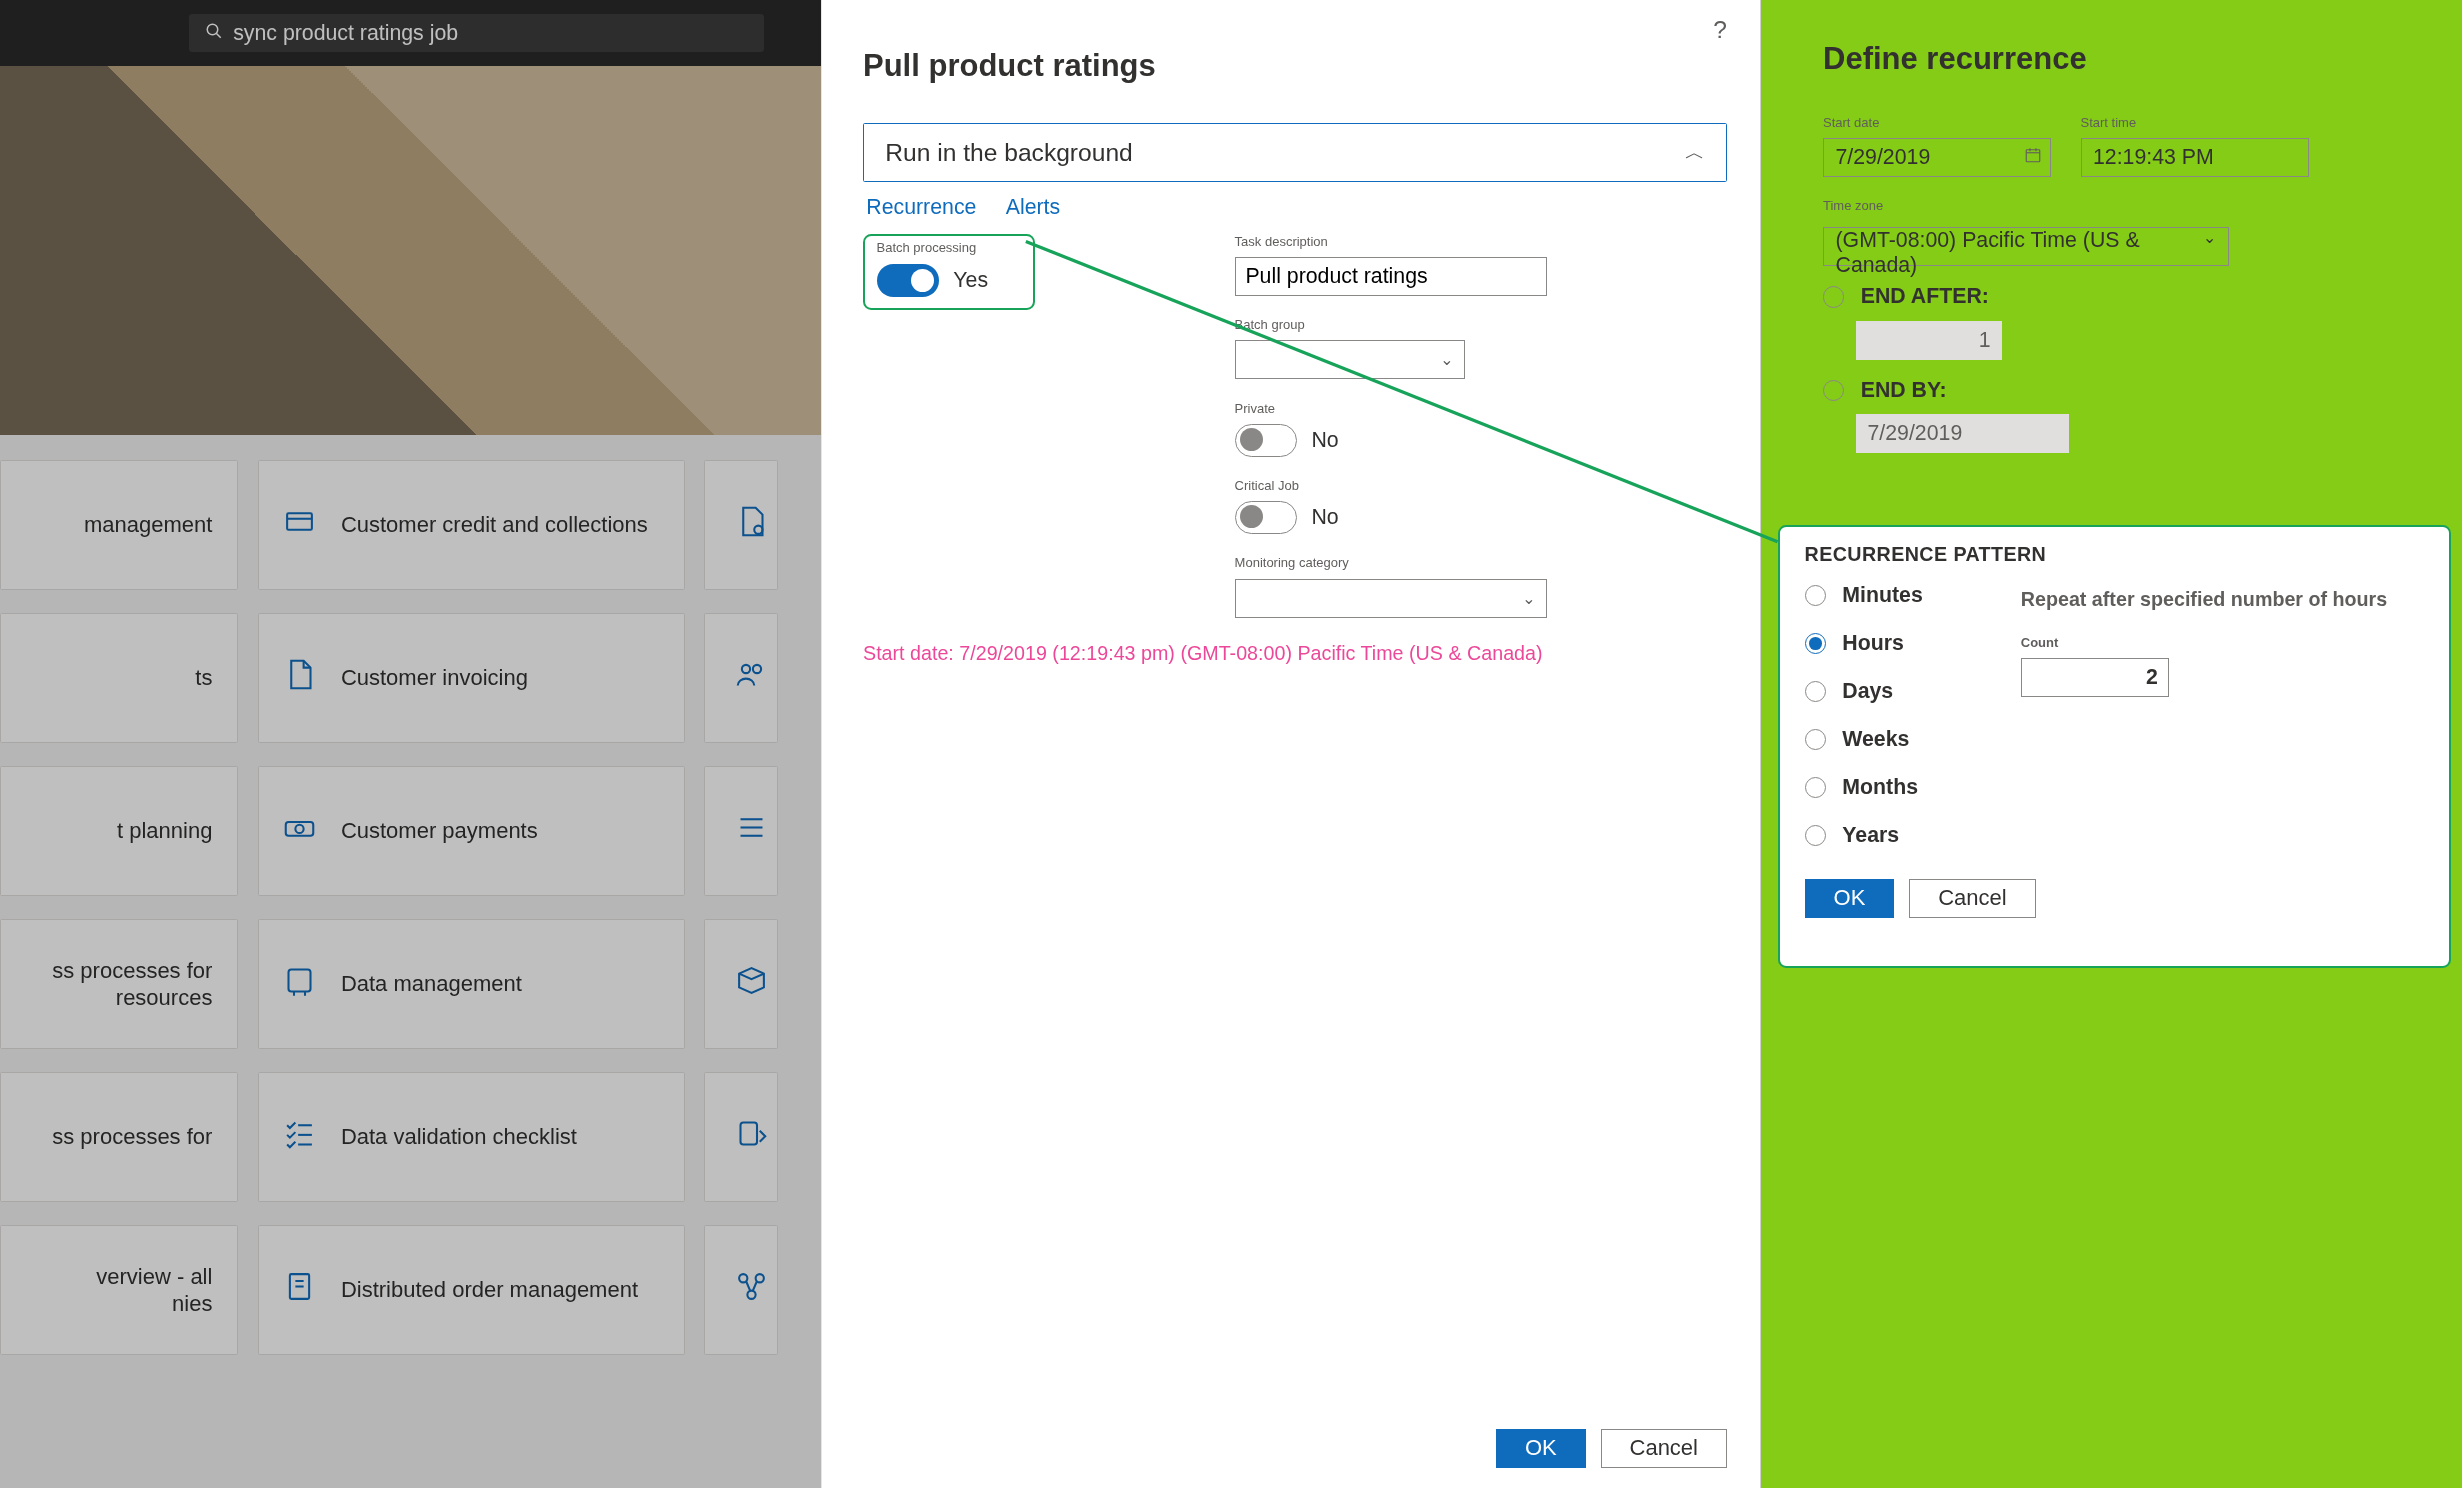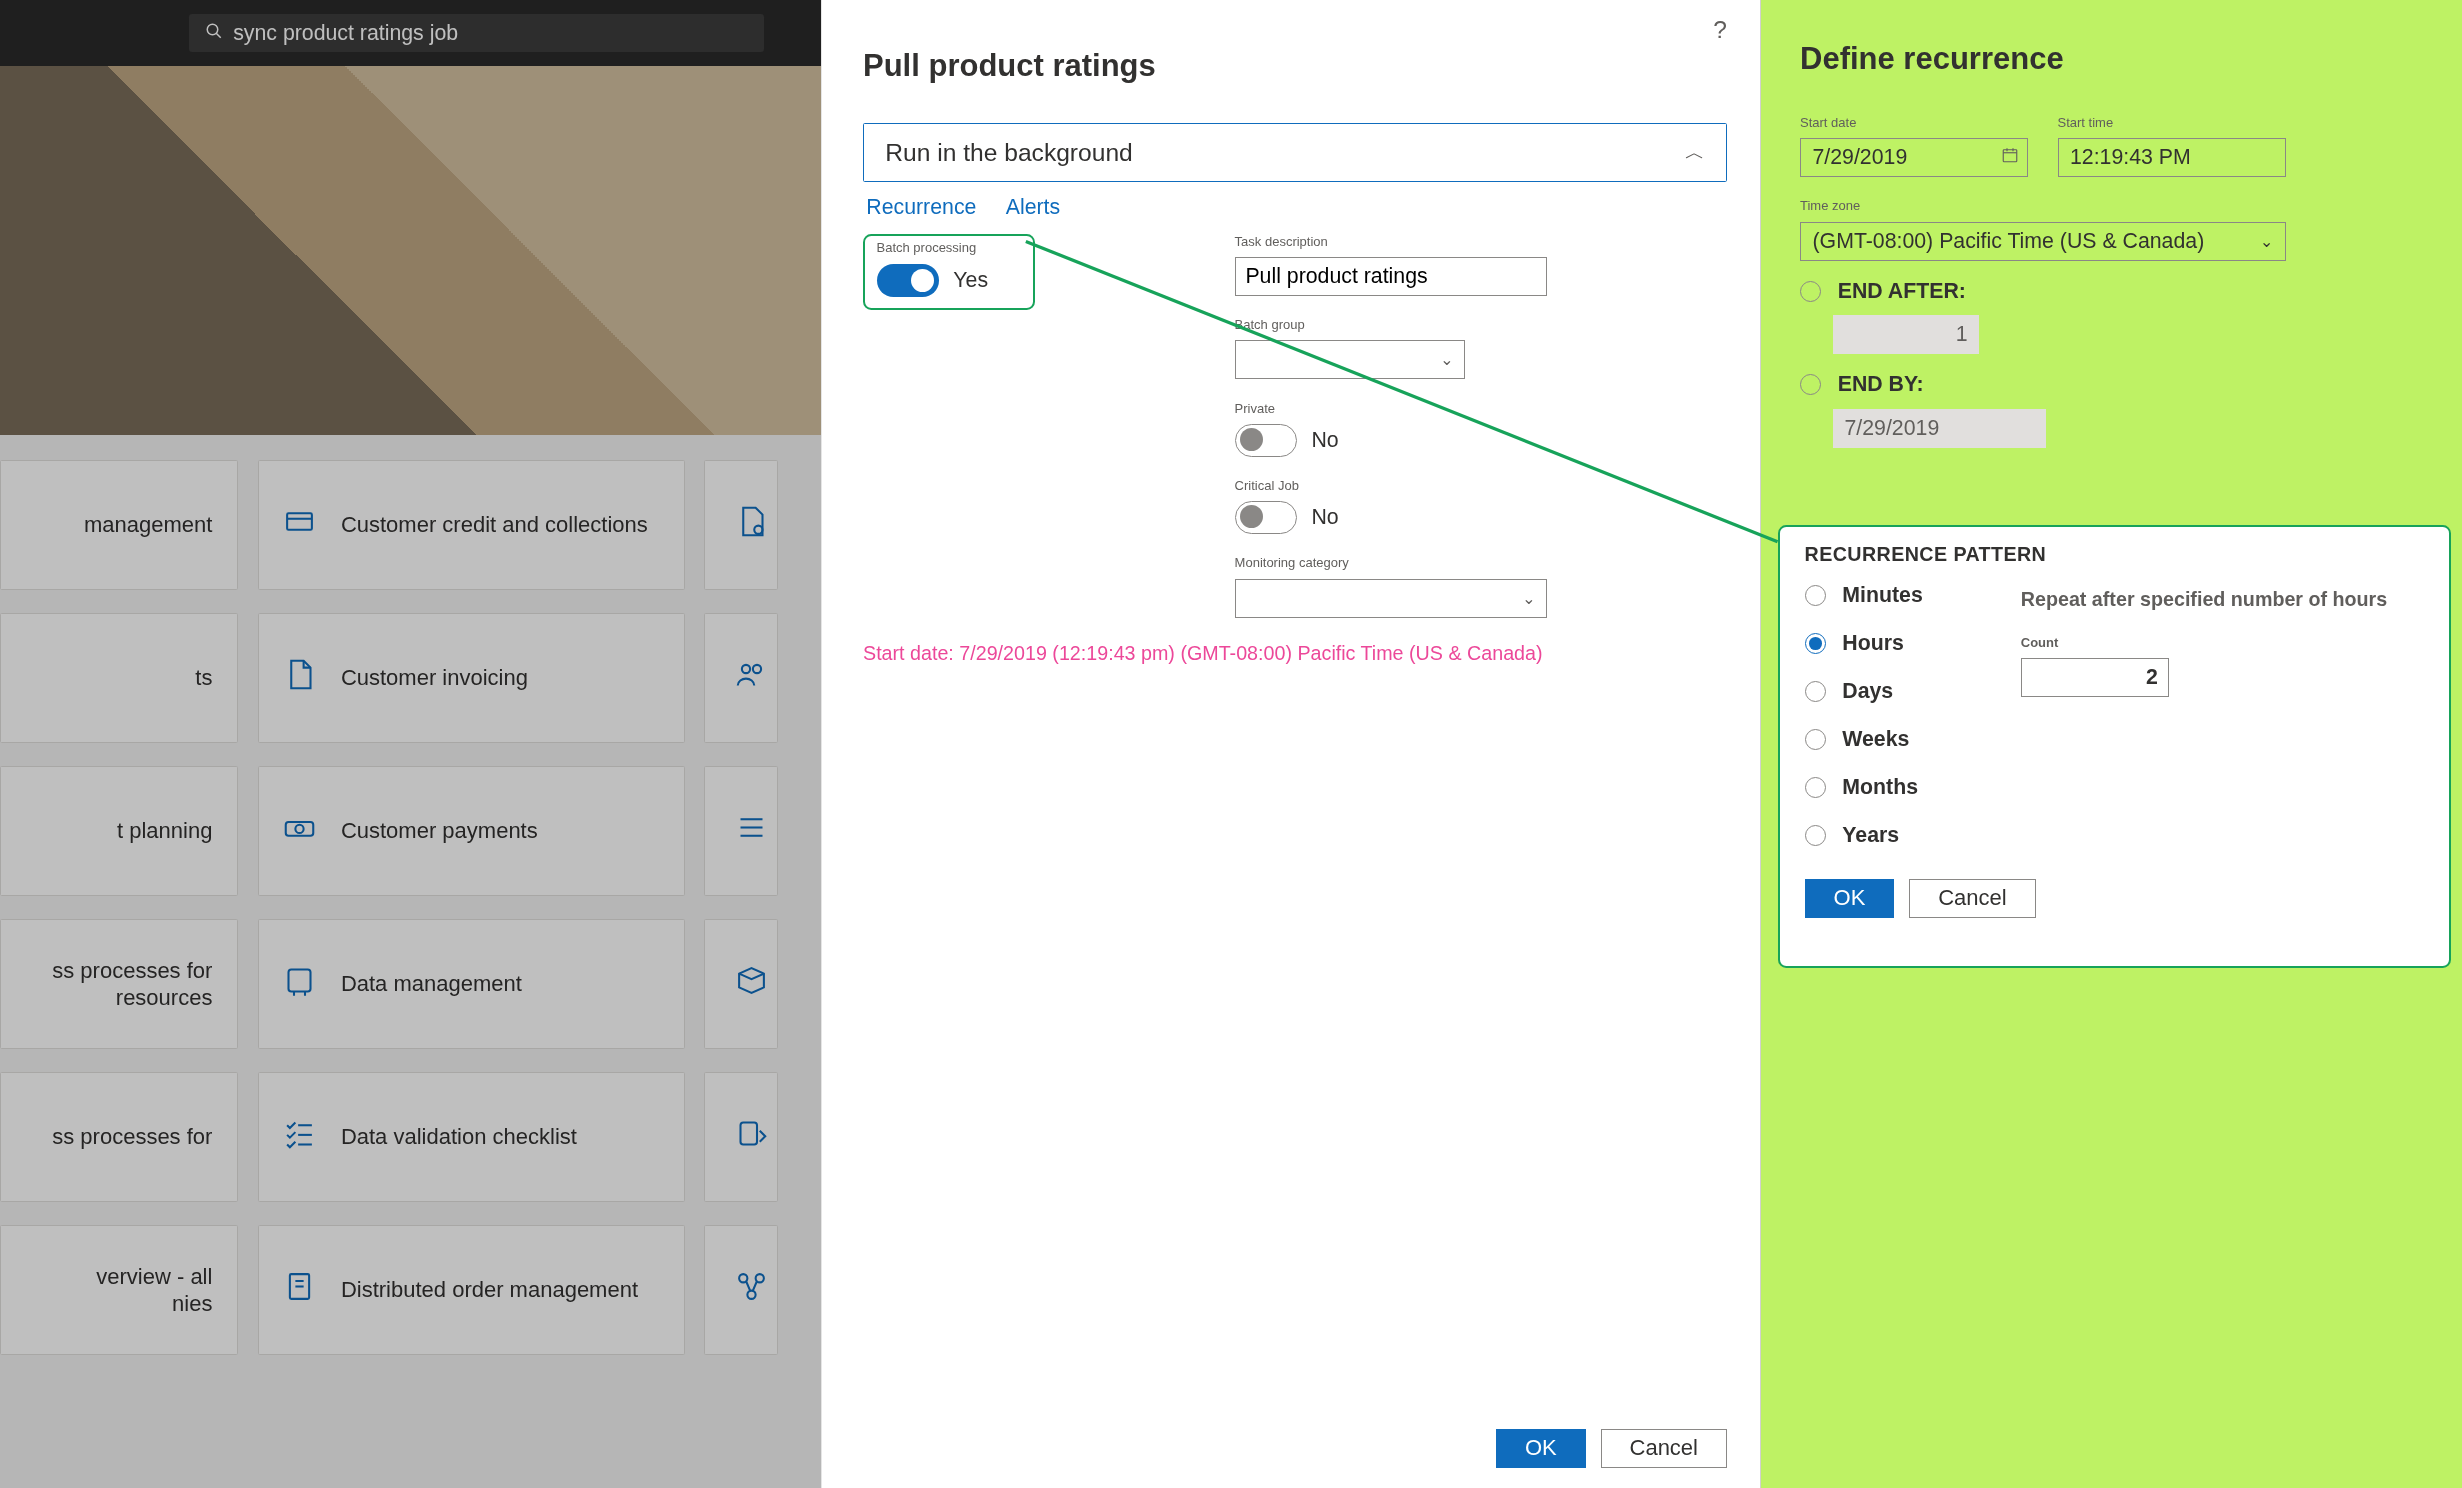--- a/index.html
+++ b/index.html
@@ -54,27 +54,27 @@
   .chev-sm { font-size:16.4px; }
 
   .panel-footnote { margin-top:24.6px; font-size:19.7px; color:#ec4899; }
 
   .center-btns { position:absolute; bottom:21.3px; right:33px; display:flex; gap:14.8px; }
   .btn-primary { background:#0f6cbd; color:#fff; border:0.8px solid #0f6cbd; }
   .btn-default { background:#fff; color:#323130; border:0.8px solid #8a8886; }
   .btn { height:39px; padding:0 28px; font-size:22px; cursor:pointer; }
 
   
-  .panel-right { position:absolute; left:1760px; top:0; width:703px; height:1489px; background:#bef264; border-left:1.6px solid #d2d0ce; padding:41px 0 0 39px; }
+  .panel-right { position:absolute; left:1760px; top:0; width:703px; height:1489px; background:#84cc16; border-left:1.6px solid #d2d0ce; padding:41px 0 0 62px; }
   .panel-right-title { font-size:31px; font-weight:600; margin-bottom:38px; }
   .row2 { display:flex; gap:29.5px; }
   .field-block { display:flex; flex-direction:column; }
   .date-input { width:228px; height:39px; border:0.8px solid #8a8886; display:flex; align-items:center; justify-content:space-between; padding:0 8.2px 0 11.5px; }
   .time-input { width:228px; height:39px; border:0.8px solid #8a8886; padding:0 11.5px; display:flex; align-items:center; }
-  .tz-select { width:486px; height:39px; border:0.8px solid #8a8886; margin-top:8px; padding:0 11.5px; display:flex; align-items:center; justify-content:space-between; }
+  .tz-select { width:406px; height:39px; border:0.8px solid #8a8886; margin-top:14px; padding:0 11.5px; display:flex; align-items:flex-start; justify-content:space-between; }
 
   .radio-row { display:flex; align-items:center; gap:16.4px; margin-top:18px; }
   .radio { width:21.3px; height:21.3px; border:1.6px solid #8a8886; border-radius:50%; position:relative; cursor:pointer; }
   .radio.selected { border-color:#0f6cbd; }
   .radio.selected::after { content:""; position:absolute; inset:3.3px; border-radius:50%; background:#0f6cbd; }
   .radio-label { font-size:21.3px; }
   .radio-label.bold { font-weight:600; }
 
   .disabled-box { width:146px; height:39px; background:#e1dfdd; margin-top:11.5px; margin-left:33px; display:flex; align-items:center; justify-content:flex-end; padding-right:11.5px; color:#605e5c; }
   .disabled-box.wide { width:213px; justify-content:flex-start; padding-left:11.5px; }

